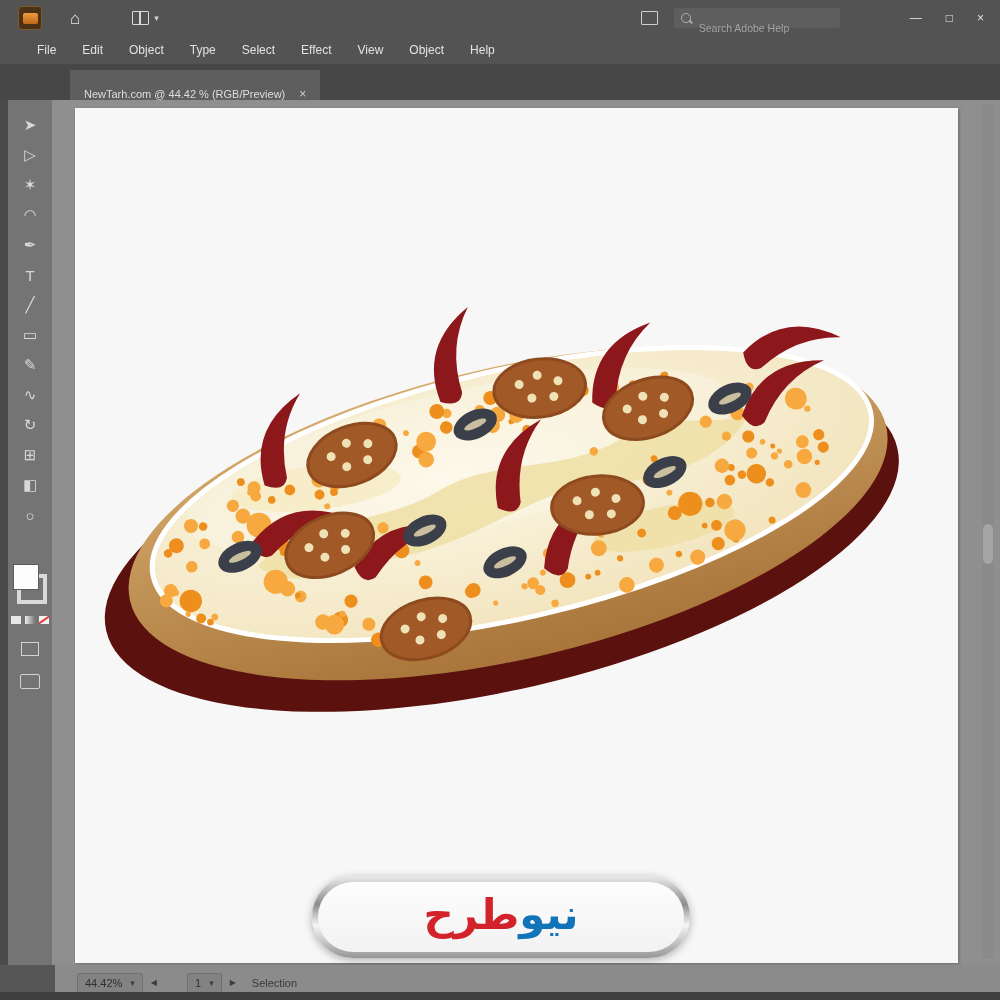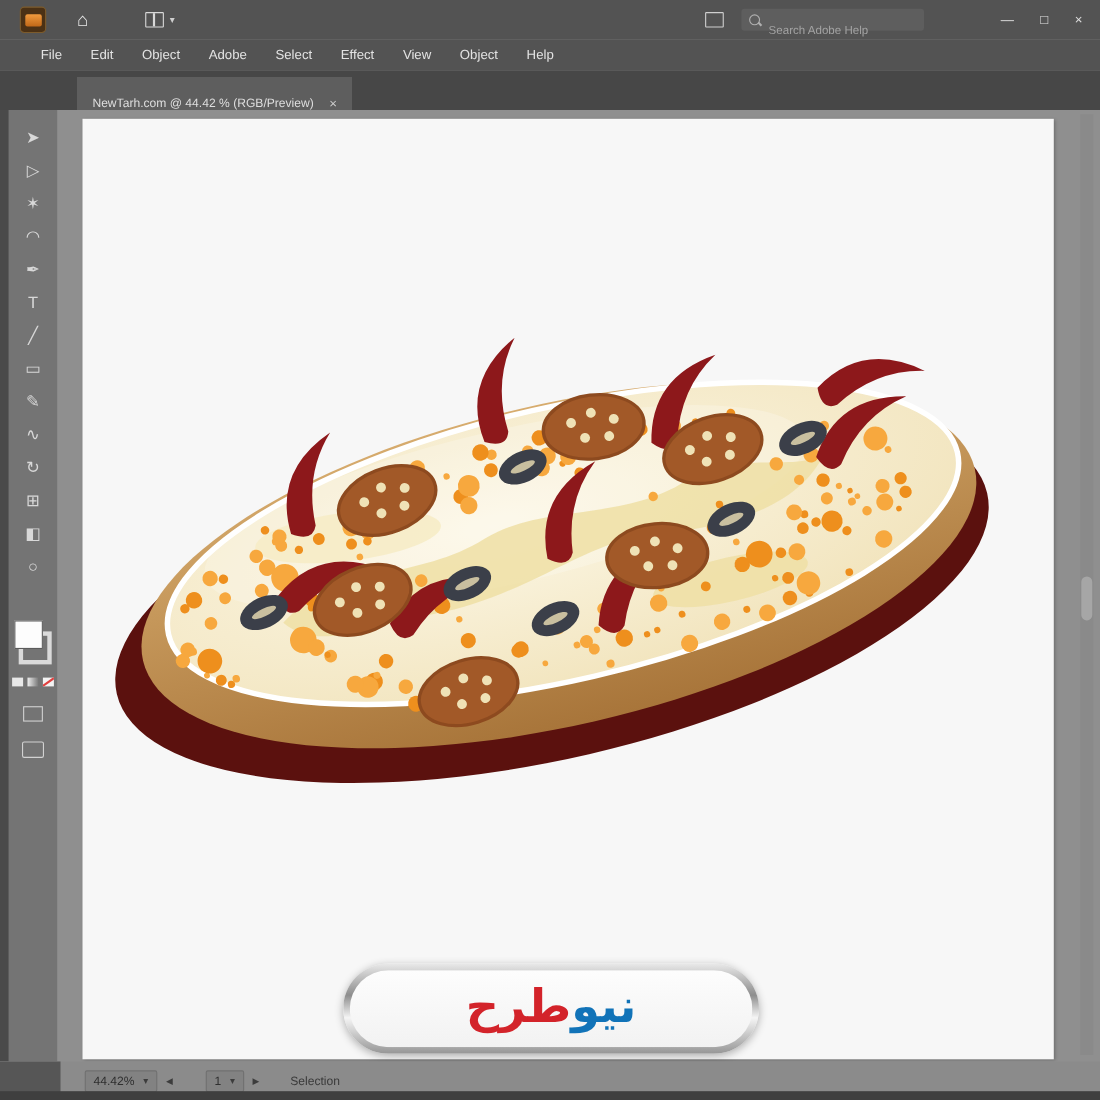--- a/index.html
+++ b/index.html
@@ -115,21 +115,21 @@
   
   .statusbar{
     position:absolute;left:0;top:965px;width:1000px;height:35px;background:#8b8b8b;
     display:flex;align-items:center;font-size:11px;color:#2f2f2f;
   }
   .sb-leftblock{width:55px;height:100%;background:#565656;flex:0 0 auto;}
   .sb-field{display:flex;align-items:center;gap:8px;background:#828282;border:1px solid #707070;
     border-radius:2px;height:18px;padding:0 7px;margin-left:22px;}
   .sb-field .caret{margin:0;color:#3c3c3c;}
   .sb-arrow{margin:0 8px;font-size:8px;color:#3c3c3c;}
-  .sb-label{margin-left:20px;color:#3a3a3a;}
+  .sb-label{margin-left:8px;color:#3a3a3a;}
   .sb-strip{position:absolute;left:0;bottom:0;width:100%;height:8px;background:#3f3f3f;}
 </style>
 </head>
 <body>
 
 <div class="app">
 
   <div class="titlebar">
     <div class="appicon">
         <div class="inner"></div>
@@ -150,21 +150,21 @@
         <span class="wc">□</span>
         <span class="wc">×</span>
       </span>
     </div>
   </div>
 
   <nav class="menubar" id="menubar">
       <span class="menu-item">File</span>
       <span class="menu-item">Edit</span>
       <span class="menu-item">Object</span>
-      <span class="menu-item">Adobe</span>
+      <span class="menu-item">Type</span>
       <span class="menu-item">Select</span>
       <span class="menu-item">Effect</span>
       <span class="menu-item">View</span>
       <span class="menu-item">Object</span>
       <span class="menu-item">Help</span>
     </nav>
 
   <div class="tabstrip">
     <div class="tab">
       <span>NewTarh.com @ 44.42 % (RGB/Preview)</span>

